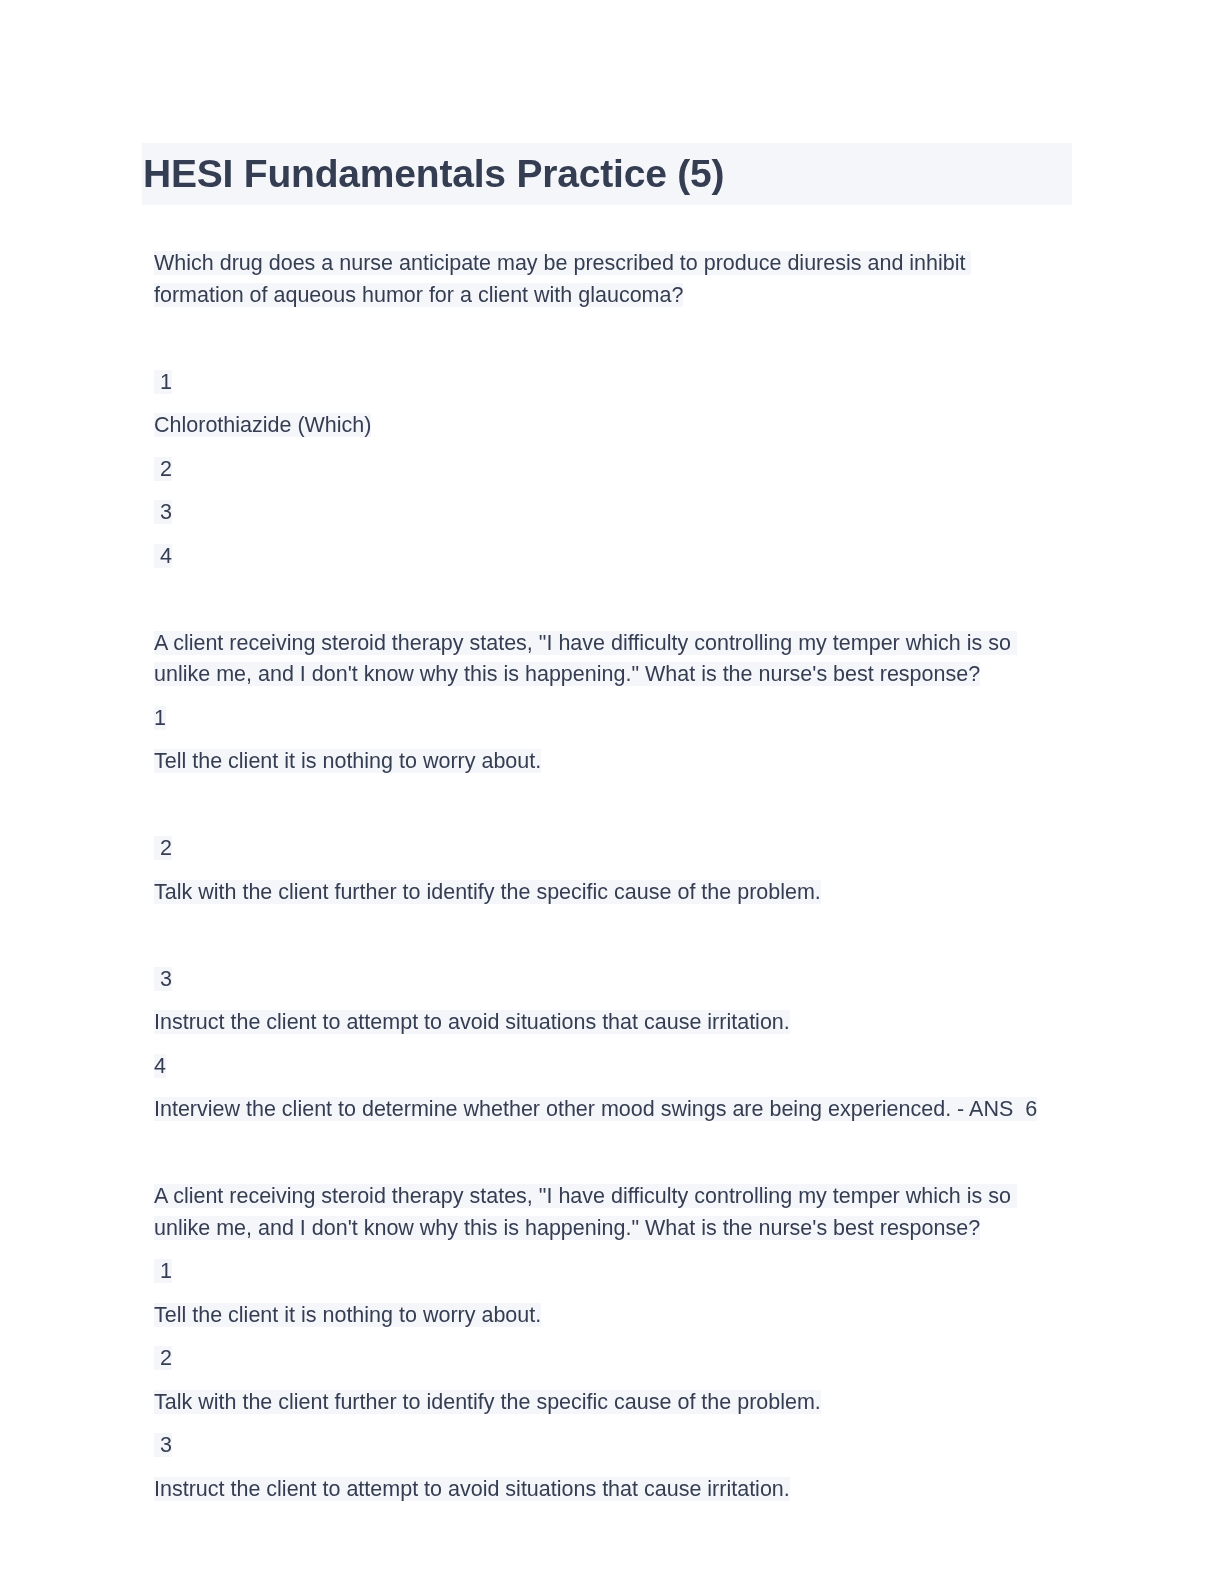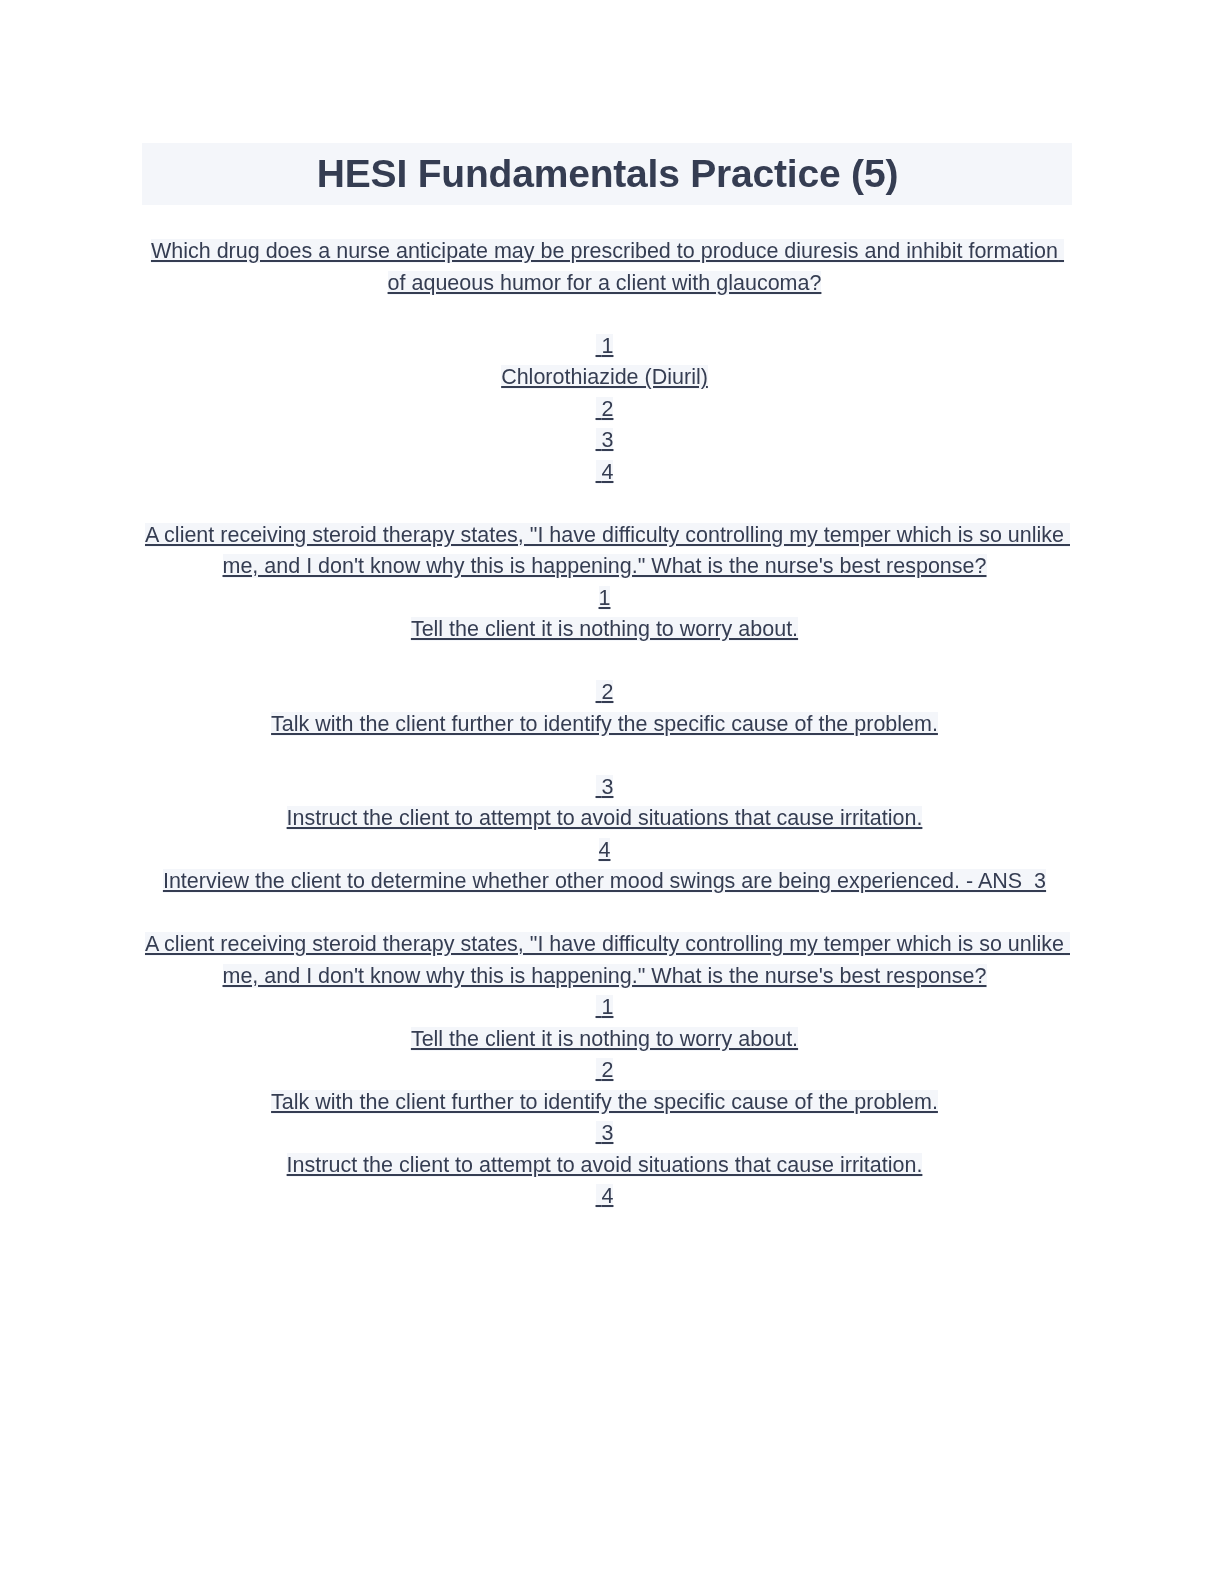--- a/index.html
+++ b/index.html
@@ -8,21 +8,20 @@
     background: #ffffff;
   }
   .page {
     position: relative;
     width: 1224px;
     height: 1511px;
     background: #ffffff;
     font-family: "Liberation Sans", sans-serif;
     overflow: hidden;
     box-sizing: border-box;
-    text-align: center;
   }
 
   
   .doc-title {
     background: #f4f6fa;
     color: #353d52;
     font-size: 39px;
     font-weight: bold;
     line-height: 62px;
     margin: 0;
@@ -43,24 +42,23 @@
   .body-area {
     position: absolute;
     left: 142px;
     top: 236px;
     width: 925px;
   }
   .line {
     font-size: 21.5px;
     line-height: 31.5px;
     color: #353d52;
-    margin: 0;
+    margin: 12px;
     white-space: pre-wrap;
     word-wrap: break-word;
-    text-decoration: underline;
   }
   .line > span.hl {
     background: #f4f6fa;
     box-decoration-break: clone;
     -webkit-box-decoration-break: clone;
   }
   .spacer {
     height: 31.5px;
   }
   .block-gap {
@@ -73,36 +71,36 @@
 <div class="page">
 
   <div class="title-wrap">
     <h1 class="doc-title">HESI Fundamentals Practice (5)</h1>
   </div>
 
   <div class="body-area" id="body-area">
       <p class="line"><span class="hl">Which drug does a nurse anticipate may be prescribed to produce diuresis and inhibit formation of aqueous humor for a client with glaucoma?</span></p>
       <div class="spacer"></div>
       <p class="line"><span class="hl"> 1</span></p>
-      <p class="line"><span class="hl">Chlorothiazide (Diuril)</span></p>
+      <p class="line"><span class="hl">Chlorothiazide (Which)</span></p>
       <p class="line"><span class="hl"> 2</span></p>
       <p class="line"><span class="hl"> 3</span></p>
       <p class="line"><span class="hl"> 4</span></p>
       <div class="block-gap"></div>
       <p class="line"><span class="hl">A client receiving steroid therapy states, "I have difficulty controlling my temper which is so unlike me, and I don't know why this is happening." What is the nurse's best response?</span></p>
       <p class="line"><span class="hl">1</span></p>
       <p class="line"><span class="hl">Tell the client it is nothing to worry about.</span></p>
       <div class="spacer"></div>
       <p class="line"><span class="hl"> 2</span></p>
       <p class="line"><span class="hl">Talk with the client further to identify the specific cause of the problem.</span></p>
       <div class="spacer"></div>
       <p class="line"><span class="hl"> 3</span></p>
       <p class="line"><span class="hl">Instruct the client to attempt to avoid situations that cause irritation.</span></p>
       <p class="line"><span class="hl">4</span></p>
-      <p class="line"><span class="hl">Interview the client to determine whether other mood swings are being experienced. - ANS  3</span></p>
+      <p class="line"><span class="hl">Interview the client to determine whether other mood swings are being experienced. - ANS  6</span></p>
       <div class="block-gap"></div>
       <p class="line"><span class="hl">A client receiving steroid therapy states, "I have difficulty controlling my temper which is so unlike me, and I don't know why this is happening." What is the nurse's best response?</span></p>
       <p class="line"><span class="hl"> 1</span></p>
       <p class="line"><span class="hl">Tell the client it is nothing to worry about.</span></p>
       <p class="line"><span class="hl"> 2</span></p>
       <p class="line"><span class="hl">Talk with the client further to identify the specific cause of the problem.</span></p>
       <p class="line"><span class="hl"> 3</span></p>
       <p class="line"><span class="hl">Instruct the client to attempt to avoid situations that cause irritation.</span></p>
       <p class="line"><span class="hl"> 4</span></p>
     </div>

